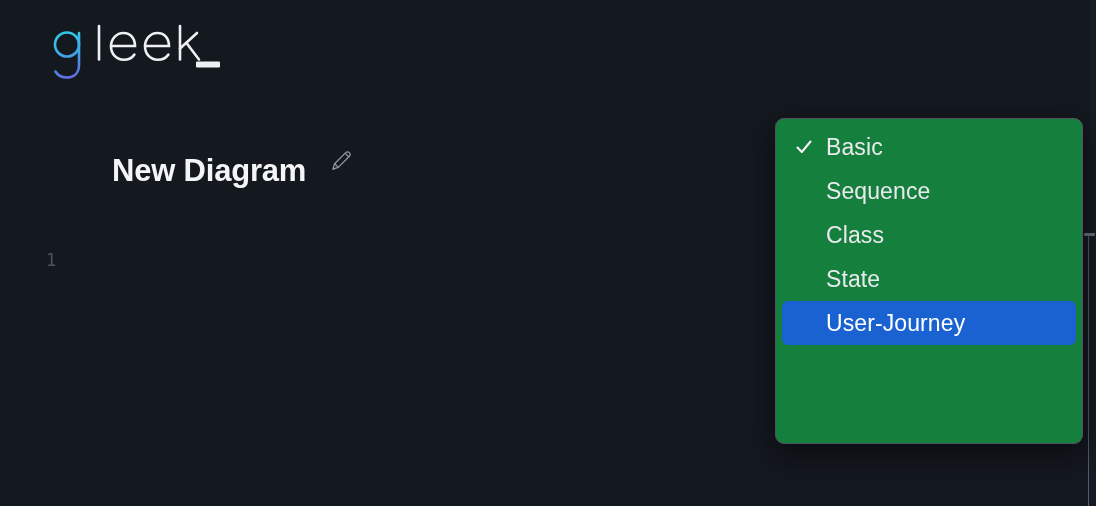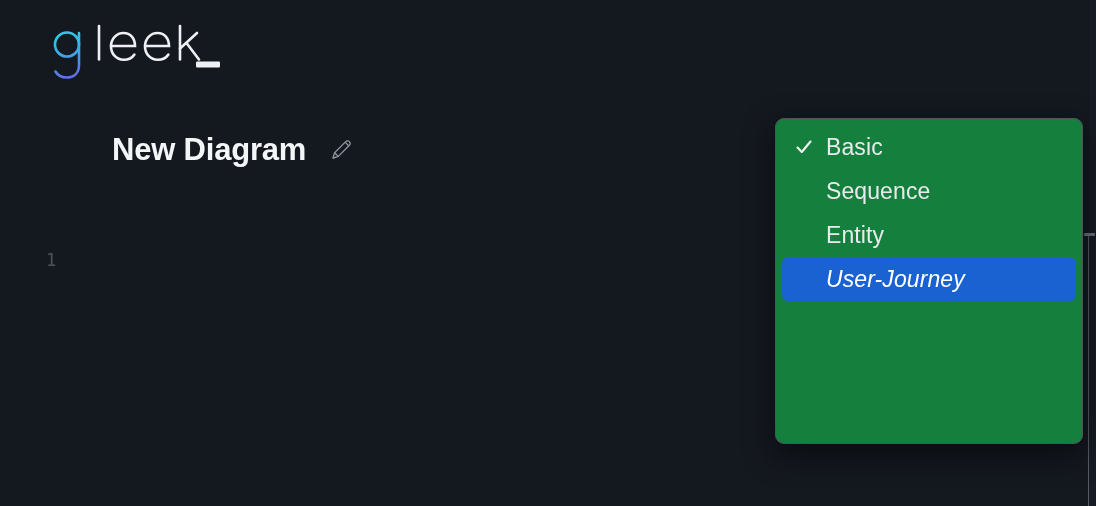--- a/index.html
+++ b/index.html
@@ -81,20 +81,21 @@
     align-items: center;
     gap: 22px;
   }
   .diagram-title {
     font-size: 31px;
     font-weight: 700;
     color: #f4f5f7;
     letter-spacing: -0.2px;
     line-height: 38px;
     white-space: nowrap;
+    margin-top: 21px;
   }
   .edit-pencil {
     width: 26px;
     height: 26px;
     display: block;
     cursor: pointer;
     opacity: 0.92;
   }
 
   
@@ -173,21 +174,20 @@
   .menu-item .check-slot svg { display: block; }
   .menu-item .menu-label {
     font-size: 23px;
     color: #e9eaee;
     line-height: 28px;
     letter-spacing: 0.1px;
     white-space: nowrap;
   }
   .menu-item.selected {
     background: #1a62d1;
-    font-style: italic;
   }
   .menu-item.selected .menu-label {
     color: #ffffff;
   }
 </style>
 </head>
 <body>
 
 <div class="app-root">
 
@@ -254,24 +254,28 @@
       </span>
       <span class="menu-label">Basic</span>
     </div>
 
 
     <div class="menu-item">
       <span class="check-slot"></span>
       <span class="menu-label">Sequence</span>
     </div>
 
-
-    <div class="menu-item">
-      <span class="check-slot"></span>
-      <span class="menu-label">Entity</span>
+    <div class="menu-item">
+      <span class="check-slot"></span>
+      <span class="menu-label">Class</span>
+    </div>
+
+    <div class="menu-item">
+      <span class="check-slot"></span>
+      <span class="menu-label">State</span>
     </div>
 
 
     <div class="menu-item selected">
       <span class="check-slot"></span>
       <span class="menu-label">User-Journey</span>
     </div>
 
   </div>
 

